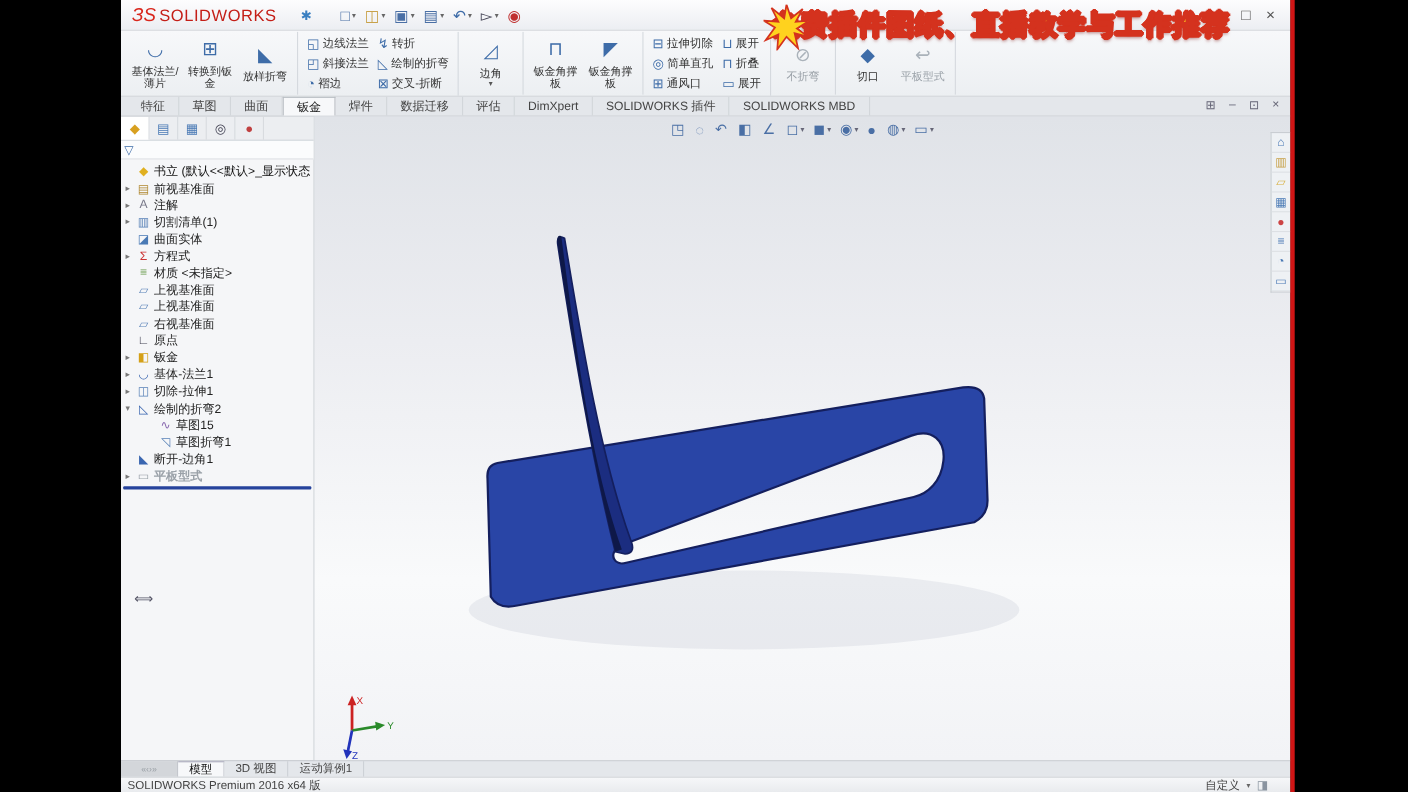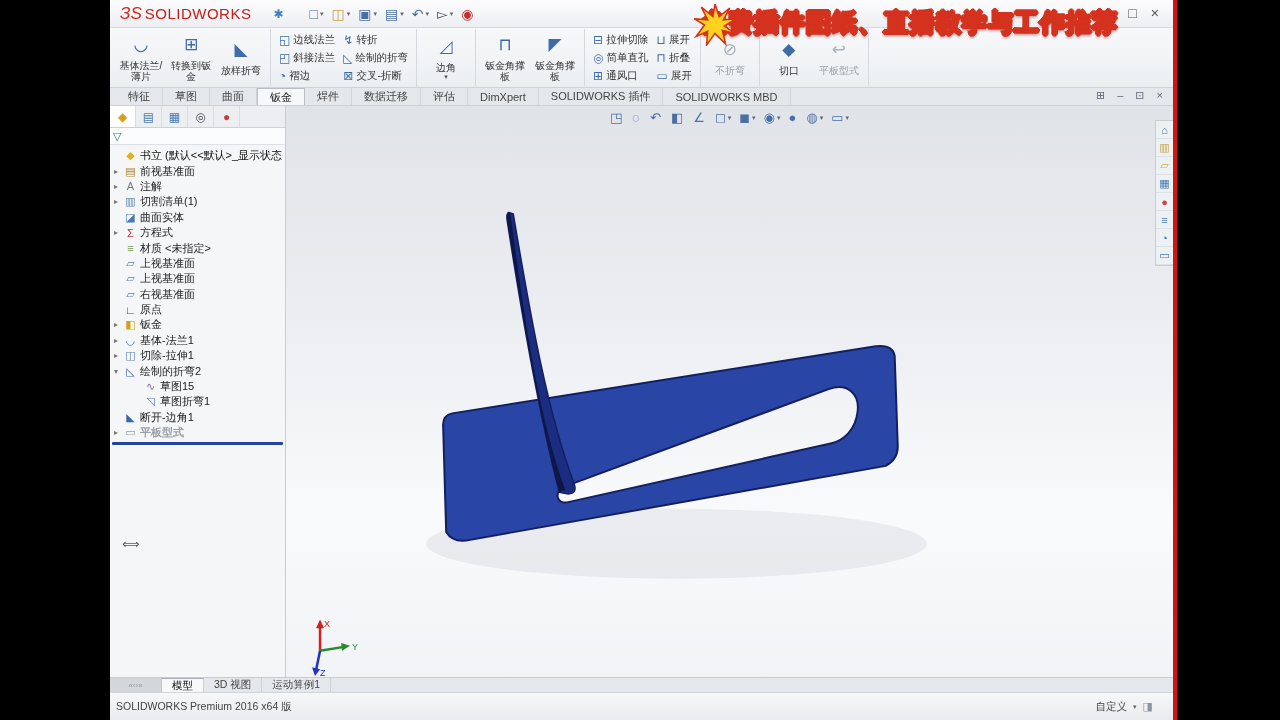--- a/index.html
+++ b/index.html
@@ -92,21 +92,21 @@
   .taskpane { position:absolute; right:0; top:14px; width:18px; background:#eef1f4;
     border:1px solid #c9cdd2; border-right:none; display:flex; flex-direction:column; z-index:4; }
   .tp-btn { height:18px; display:flex; align-items:center; justify-content:center; font-size:11px; border-bottom:1px solid #dde0e4; }
 
   
   .bottomtabs { height:15px; background:#e4e7eb; display:flex; align-items:stretch; border-top:1px solid #c9cdd2; }
   .bt-nav { width:52px; background:#d3d6da; display:flex; align-items:center; justify-content:center;
     gap:3px; color:#9aa0a6; font-size:8px; border-right:1px solid #c2c6cb; }
   .btab { font-size:10.5px; color:#444; padding:0 10px; display:flex; align-items:center; border-right:1px solid #cdd1d6; }
   .btab.active { background:#f7f8fa; color:#111; border-top:1px solid #aab;justify-content:center; }
-  .statusbar { height:28px; background:linear-gradient(#f6f7f9,#e9ebee); border-top:1px solid #d2d5d9;
+  .statusbar { height:14px; background:linear-gradient(#f6f7f9,#e9ebee); border-top:1px solid #d2d5d9;
     display:flex; align-items:center; font-size:10.5px; color:#444; padding:0 6px; }
   .sb-right { margin-left:auto; display:flex; align-items:center; gap:6px; padding-right:14px; }
   .sb-right .dd { font-size:7px; color:#666; }
   .sb-icon { color:#8a94a0; font-size:11px; }
 </style>
 </head>
 <body>
 
 <div class="window">
 

